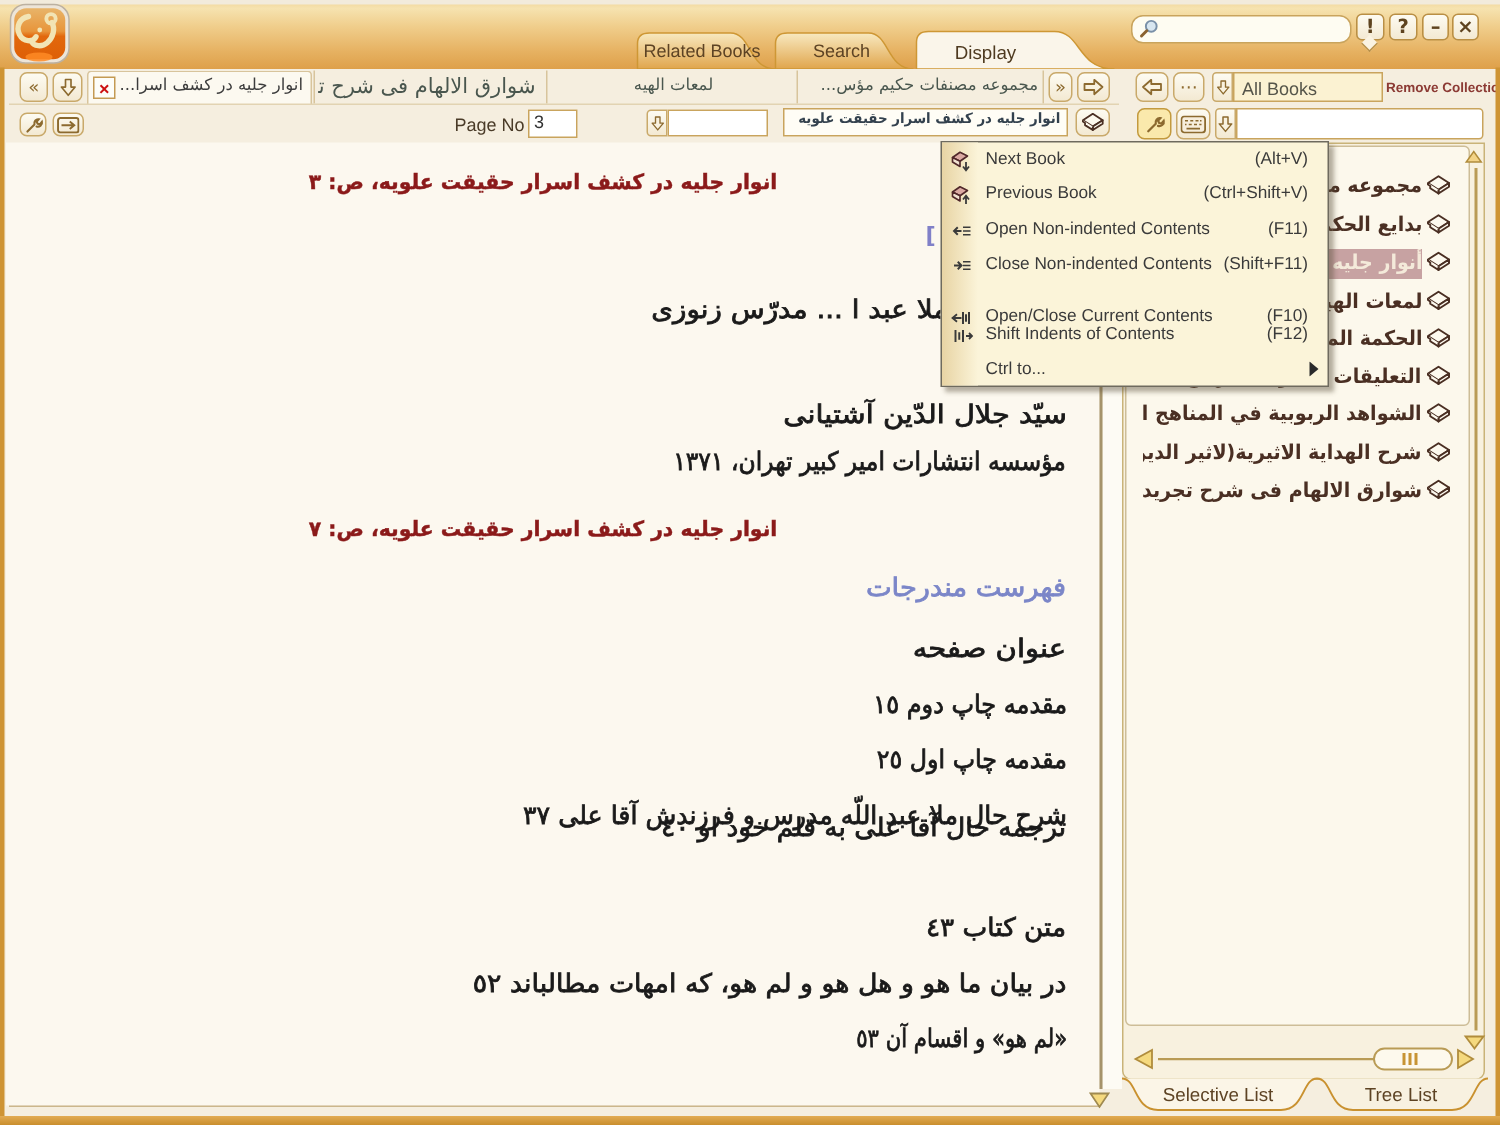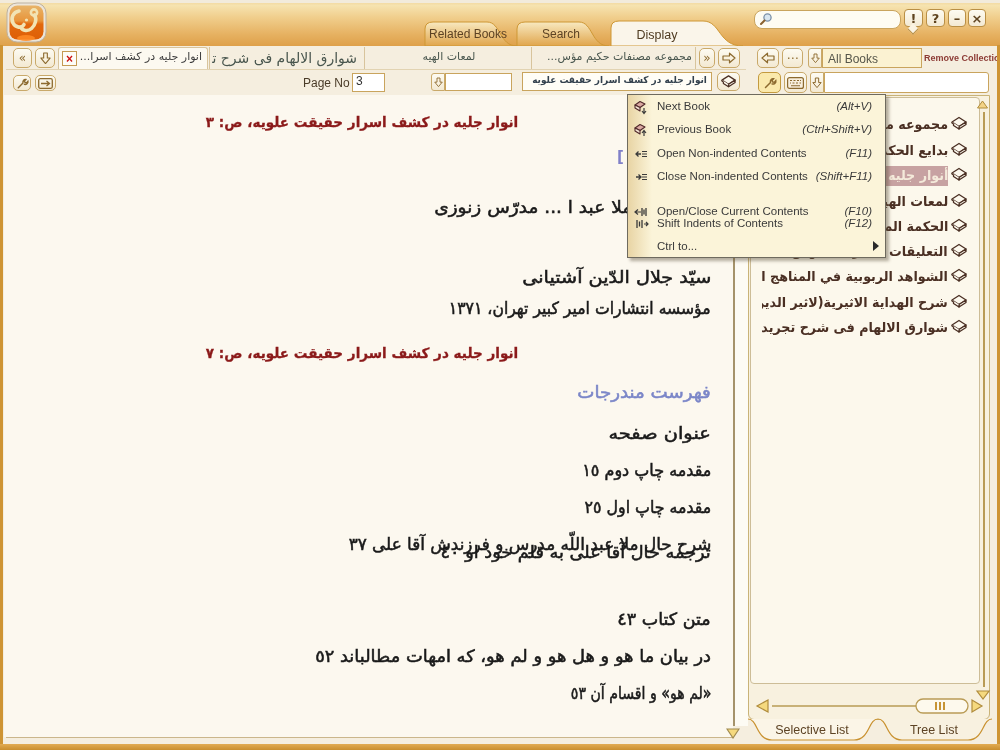--- a/index.html
+++ b/index.html
@@ -311,21 +311,21 @@
 <div class="abs" style="left:997px;top:45px;width:3px;height:705px;background:#CE9434;"></div>
 <div class="abs" style="left:0;top:744px;width:1000px;height:6px;background:linear-gradient(#E2AB52,#C98E2E);"></div>
 
 <div class="abs" style="left:627px;top:94px;width:259px;height:164px;background:#FBF4D9;
      border:1px solid #6E6A5E;box-shadow:3px 3px 3px rgba(90,80,60,0.45);box-sizing:border-box;">
   <div class="abs" style="left:0;top:0;width:24px;height:162px;background:linear-gradient(90deg,#E8D4A4,#FBF4D9);"></div>
 </div>
 <style>
  .mi{position:absolute;left:627px;width:259px;height:23px;font-size:11.5px;color:#3A3A3A;}
  .mi .lab{position:absolute;left:30px;top:5px;}
- .mi .sc{position:absolute;right:14px;top:5px;font-style:italic;}
+ .mi .sc{position:absolute;right:14px;top:5px;}
  .mi svg{position:absolute;left:6px;top:4px;}
 </style>
 <div class="mi" style="top:95px">
     <svg width="16" height="16" viewBox="0 0 16 16">
       <use href="#mbook"></use>
       <path d="M11 9 L11 14 M9 12 L11 14.5 L13 12" stroke="#3A3A3A" stroke-width="1.2" fill="none"></path>
     </svg>
     <span class="lab">Next Book</span>
     <span class="sc">(Alt+V)</span>
   </div>

